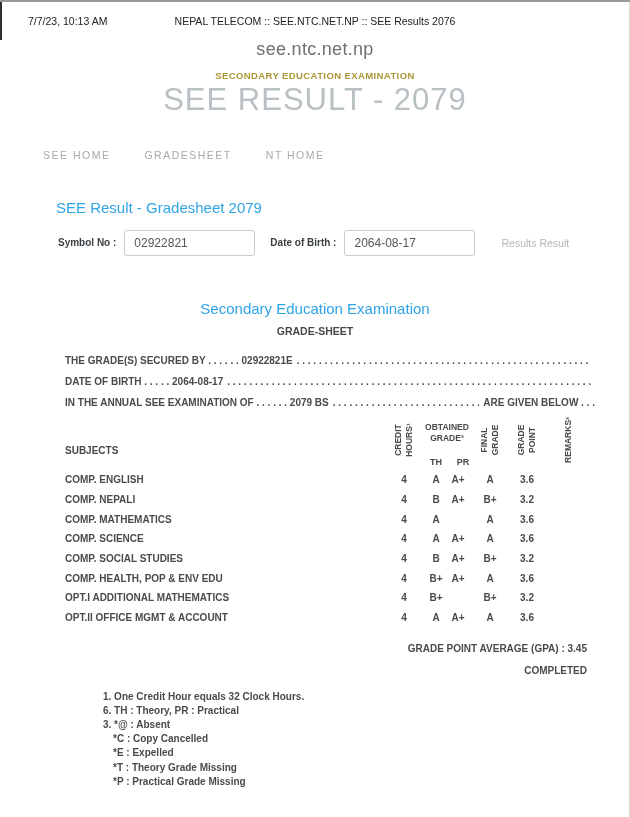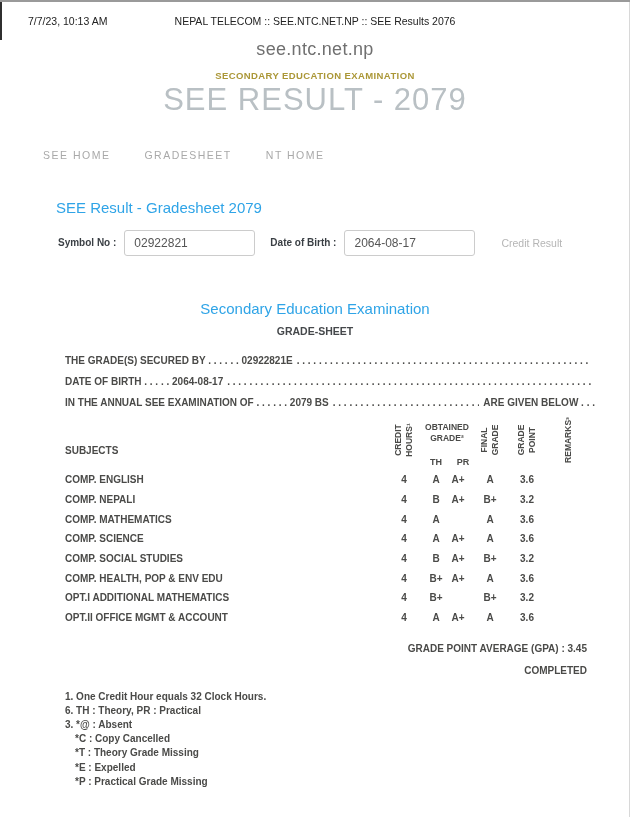--- a/index.html
+++ b/index.html
@@ -69,21 +69,21 @@
   .obt-label span { display:block; }
   .sub-th, .sub-pr { position:absolute; bottom:3px; font-size:9px; transform:translateX(-50%); }
   .sub-th { left:11px; } .sub-pr { left:38px; }
 
   .gs-row { height:19.7px; align-items:center; }
   .gs-row .c { text-align:center; }
 
   .summary { margin-top:15px; width:587px; text-align:right; font-size:10px; font-weight:bold; color:#4a4a48; }
   .summary .status { margin-top:11px; }
 
-  .footnotes { margin-top:14px; margin-left:65px; font-size:10px; font-weight:bold; color:#4a4a48; }
+  .footnotes { margin-top:14px; margin-left:103px; font-size:10px; font-weight:bold; color:#4a4a48; }
   .footnotes div { line-height:14.2px; }
   .footnotes .sub { padding-left:10px; }
 
   .note { margin-top:33px; margin-left:57px; color:#4a4a48; }
   .note .note-label { font-size:10.5px; font-weight:bold; }
 </style>
 </head>
 <body>
 
 <div class="page">
@@ -105,21 +105,21 @@
     <a>NT HOME</a>
   </div>
 
   <div class="section-heading">SEE Result - Gradesheet 2079</div>
 
   <div class="search-form">
     <label>Symbol No :</label>
     <input value="02922821" style="">
     <label class="dob-label">Date of Birth :</label>
     <input value="2064-08-17" style="">
-    <button>Credit Result</button>
+    <button>Results Result</button>
   </div>
 
   <div class="gs">
     <div class="gs-heading">Secondary Education Examination</div>
     <div class="gs-subheading">GRADE-SHEET</div>
 
     <div class="intro">
       <div class="intro-line">
         <span class="lead">THE GRADE(S) SECURED BY . . . . . . 02922821E</span>
         <span class="fill">. . . . . . . . . . . . . . . . . . . . . . . . . . . . . . . . . . . . . . . . . . . . . . . . . . . . . . . . . . . . . . . . . . . . . . . . . . . . . . . .</span>
@@ -250,22 +250,22 @@
     <div class="summary">
       <div>GRADE POINT AVERAGE (GPA) : 3.45</div>
       <div class="status">COMPLETED</div>
     </div>
 
     <div class="footnotes">
       <div>1. One Credit Hour equals 32 Clock Hours.</div>
       <div>6. TH : Theory, PR : Practical</div>
       <div>3. *@ : Absent</div>
       <div class="sub">*C : Copy Cancelled</div>
+      <div class="sub">*E : Expelled</div>
       <div class="sub">*T : Theory Grade Missing</div>
-      <div class="sub">*E : Expelled</div>
       <div class="sub">*P : Practical Grade Missing</div>
     </div>
 
     <div class="note">
       <div class="note-label">Note:</div>
 
     </div>
   </div>
 </div>
 

